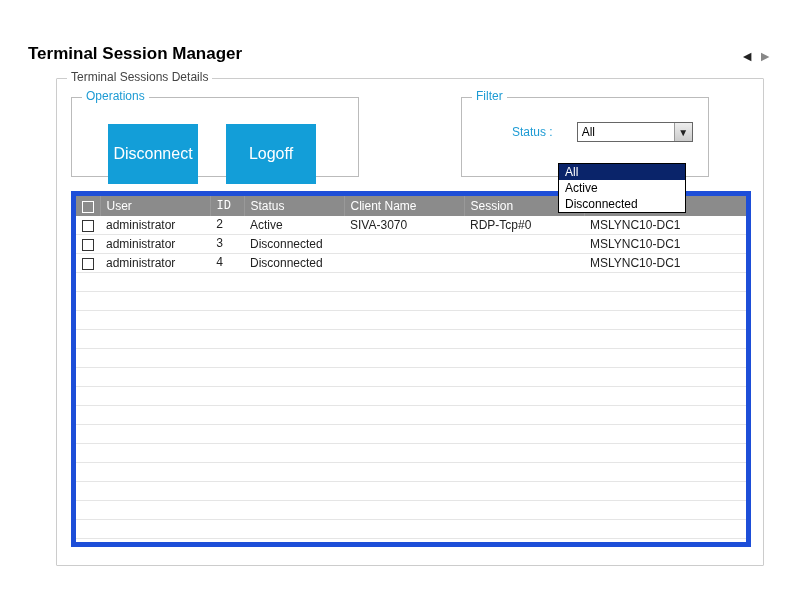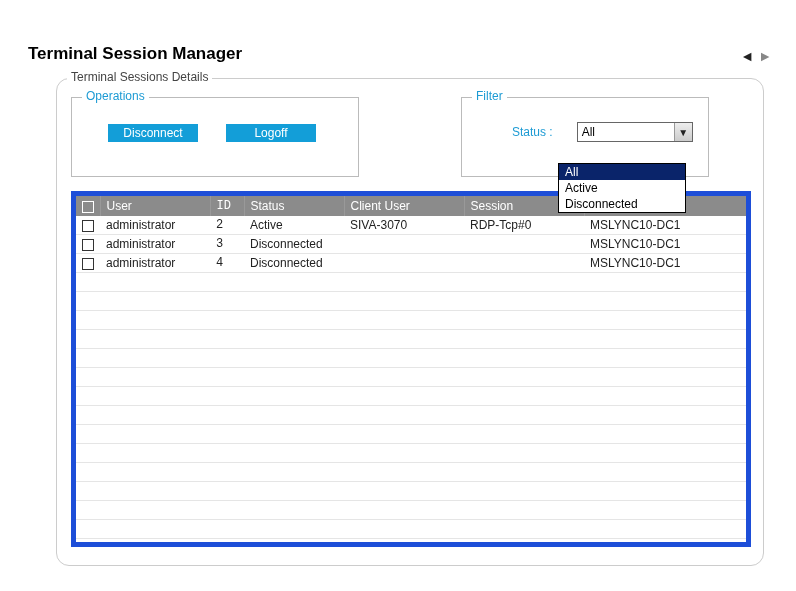--- a/index.html
+++ b/index.html
@@ -32,21 +32,21 @@
     user-select: none;
   }
   .nav-arrows .dark { color: #222; }
   .outer-fieldset {
     position: absolute;
     left: 56px;
     top: 78px;
     width: 708px;
     height: 488px;
     border: 1px solid #ccc;
-    border-radius: 13px;
+    border-radius: 1px;
   }
   .outer-legend {
     position: absolute;
     top: -9px;
     left: 10px;
     background: #fff;
     padding: 0 4px;
     color: #444;
   }
   .ops-fieldset {
@@ -67,24 +67,24 @@
   }
   .ops-buttons {
     display: flex;
     gap: 28px;
     padding: 26px 0 0 36px;
   }
   .btn {
     background: #139ed8;
     color: #fff;
     border: none;
-    padding: 2px 0;
+    padding: 21px 0;
     width: 90px;
     cursor: pointer;
-    font-size: 12px;
+    font-size: 16px;
   }
   .filter-fieldset {
     position: absolute;
     left: 404px;
     top: 18px;
     width: 248px;
     height: 80px;
     border: 1px solid #bbb;
   }
   .filter-legend {
@@ -238,21 +238,21 @@
     </div>
 
   <div class="table-wrap">
     <table>
       <thead>
         <tr>
           <th class="col-chk"><span class="hchk"></span></th>
           <th class="col-user">User</th>
           <th class="col-id">ID</th>
           <th class="col-status">Status</th>
-          <th class="col-client">Client User</th>
+          <th class="col-client">Client Name</th>
           <th class="col-session">Session</th>
           <th class="col-server">Server</th>
         </tr>
       </thead>
       <tbody id="tbody">
           <tr>
             <td class="col-chk"><span class="chk"></span></td>
             <td class="col-user">administrator</td>
             <td class="col-id">2</td>
             <td class="col-status">Active</td>

